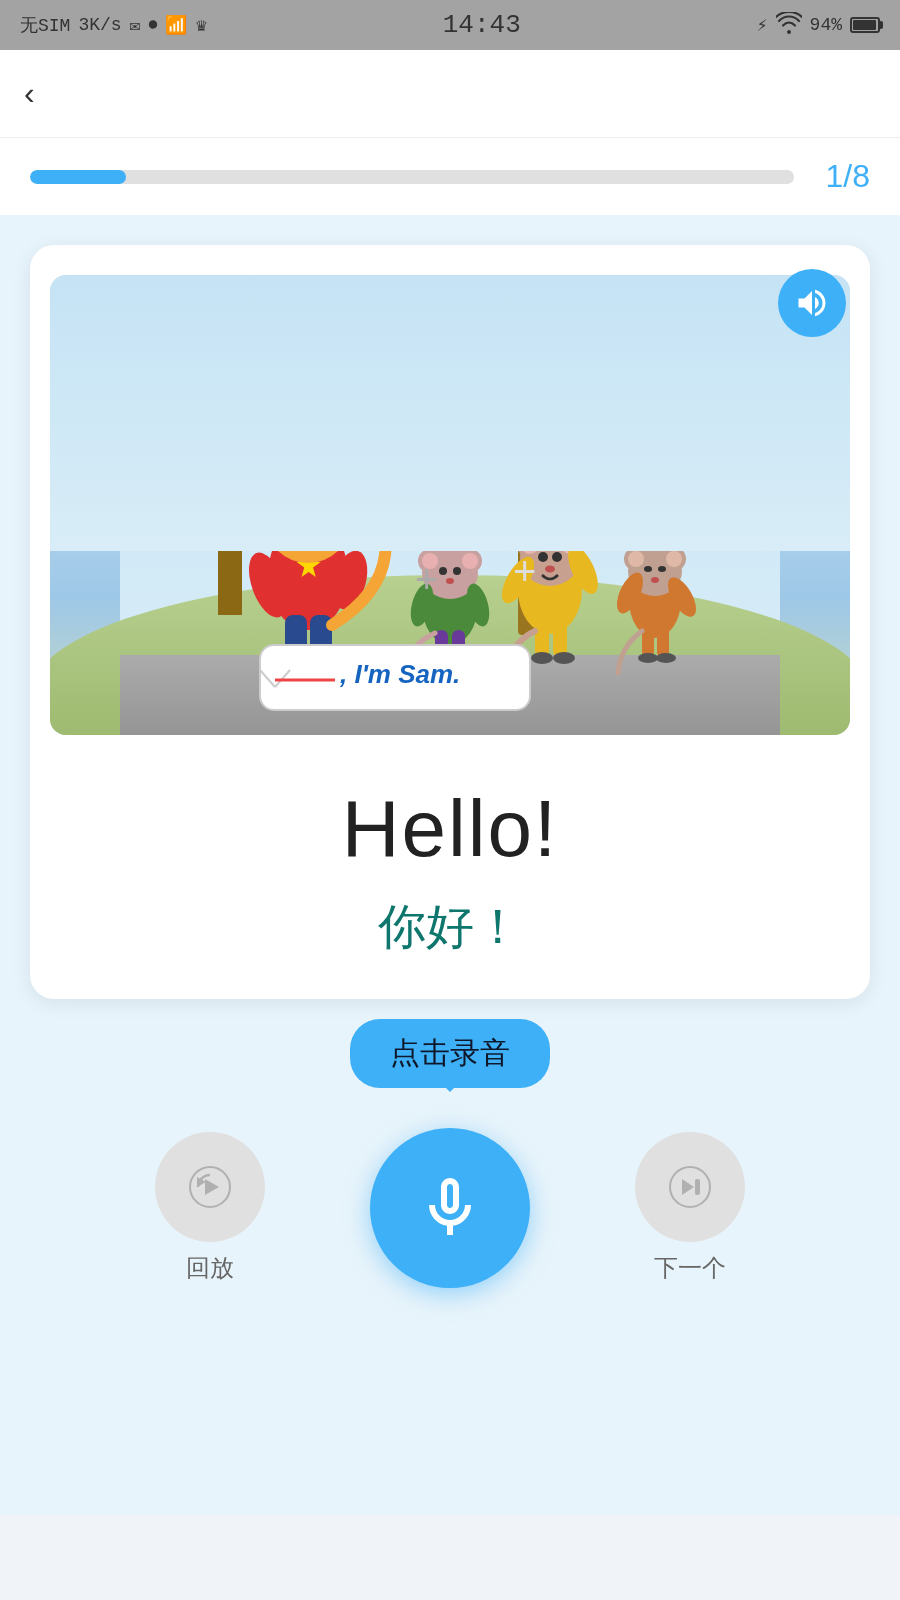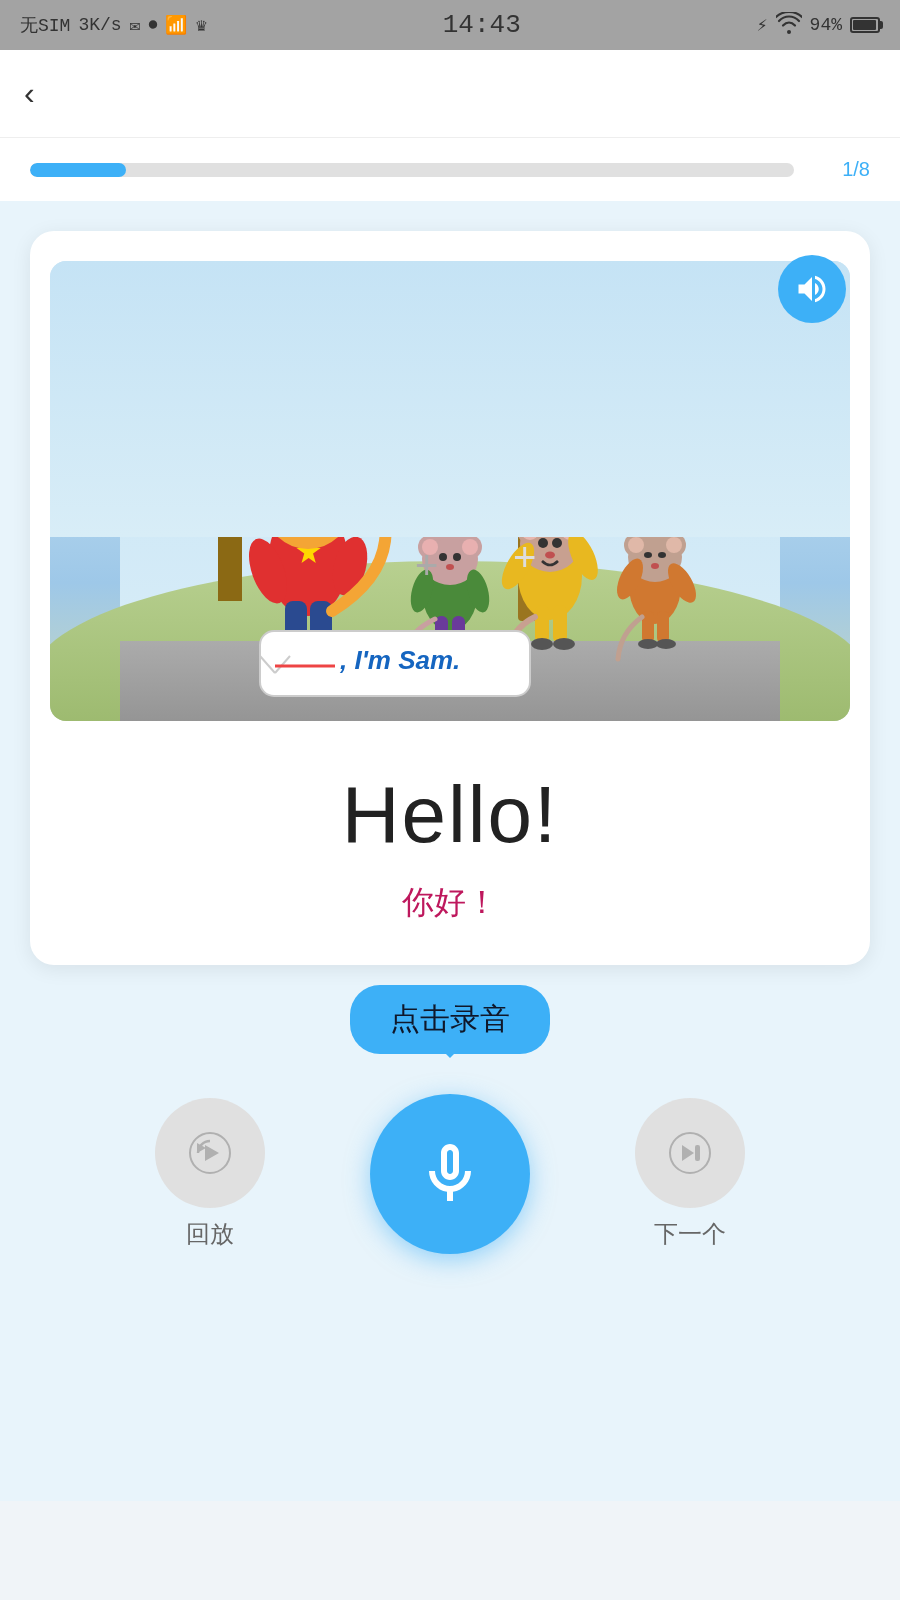--- a/index.html
+++ b/index.html
@@ -109,21 +109,21 @@
       background: #e0e0e0;
       border-radius: 7px;
       overflow: hidden;
     }
     .progress-bar-fill {
       height: 100%;
       background: #3db0f7;
       border-radius: 7px;
     }
     .progress-label {
-      font-size: 20px;
+      font-size: 32px;
       color: #3db0f7;
       min-width: 60px;
       text-align: right;
     }
 
     
     .main-content {
       background: #e8f4fb;
       min-height: 1300px;
       padding: 30px 30px 0;
@@ -183,22 +183,22 @@
       padding: 48px 20px 20px;
     }
     .word-english {
       font-size: 80px;
       color: #222;
       font-weight: 400;
       letter-spacing: 2px;
       margin-bottom: 20px;
     }
     .word-chinese {
-      font-size: 32px;
-      color: #be185d;
+      font-size: 48px;
+      color: #0f766e;
     }
 
     
     .record-tooltip {
       text-align: center;
       margin: 20px 0 10px;
     }
     .tooltip-bubble {
       display: inline-block;
       background: #3db0f7;

